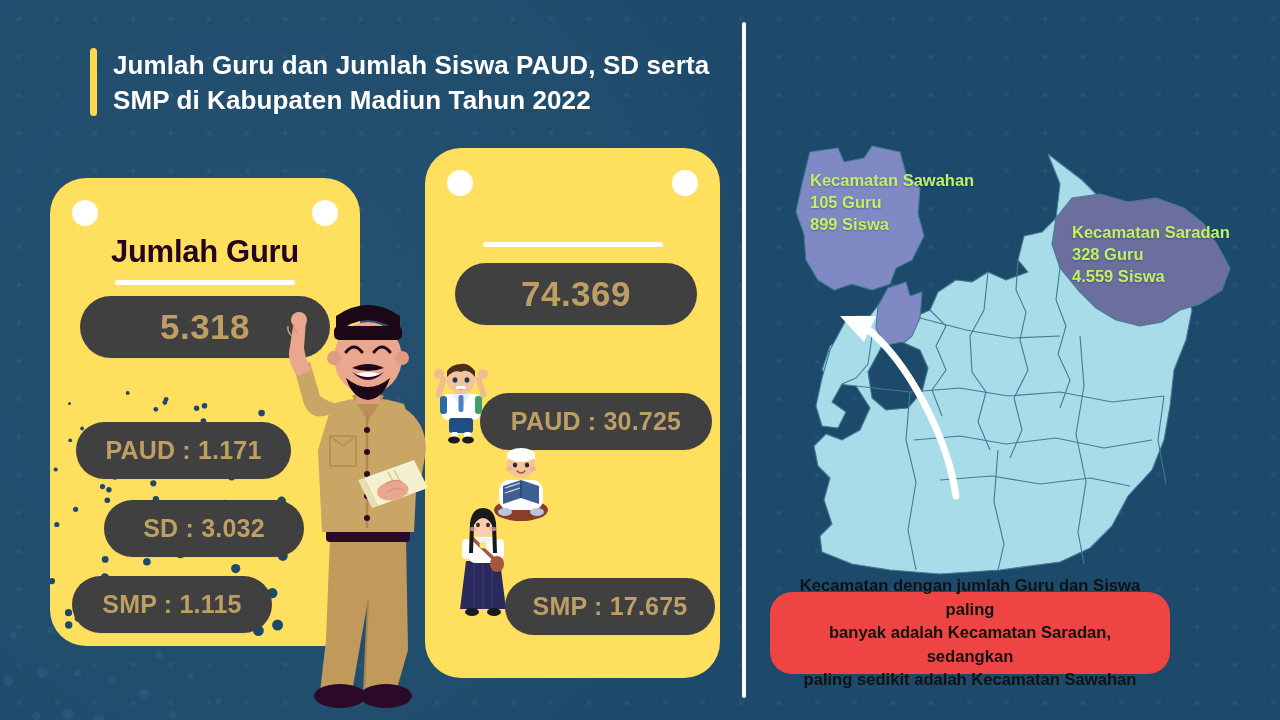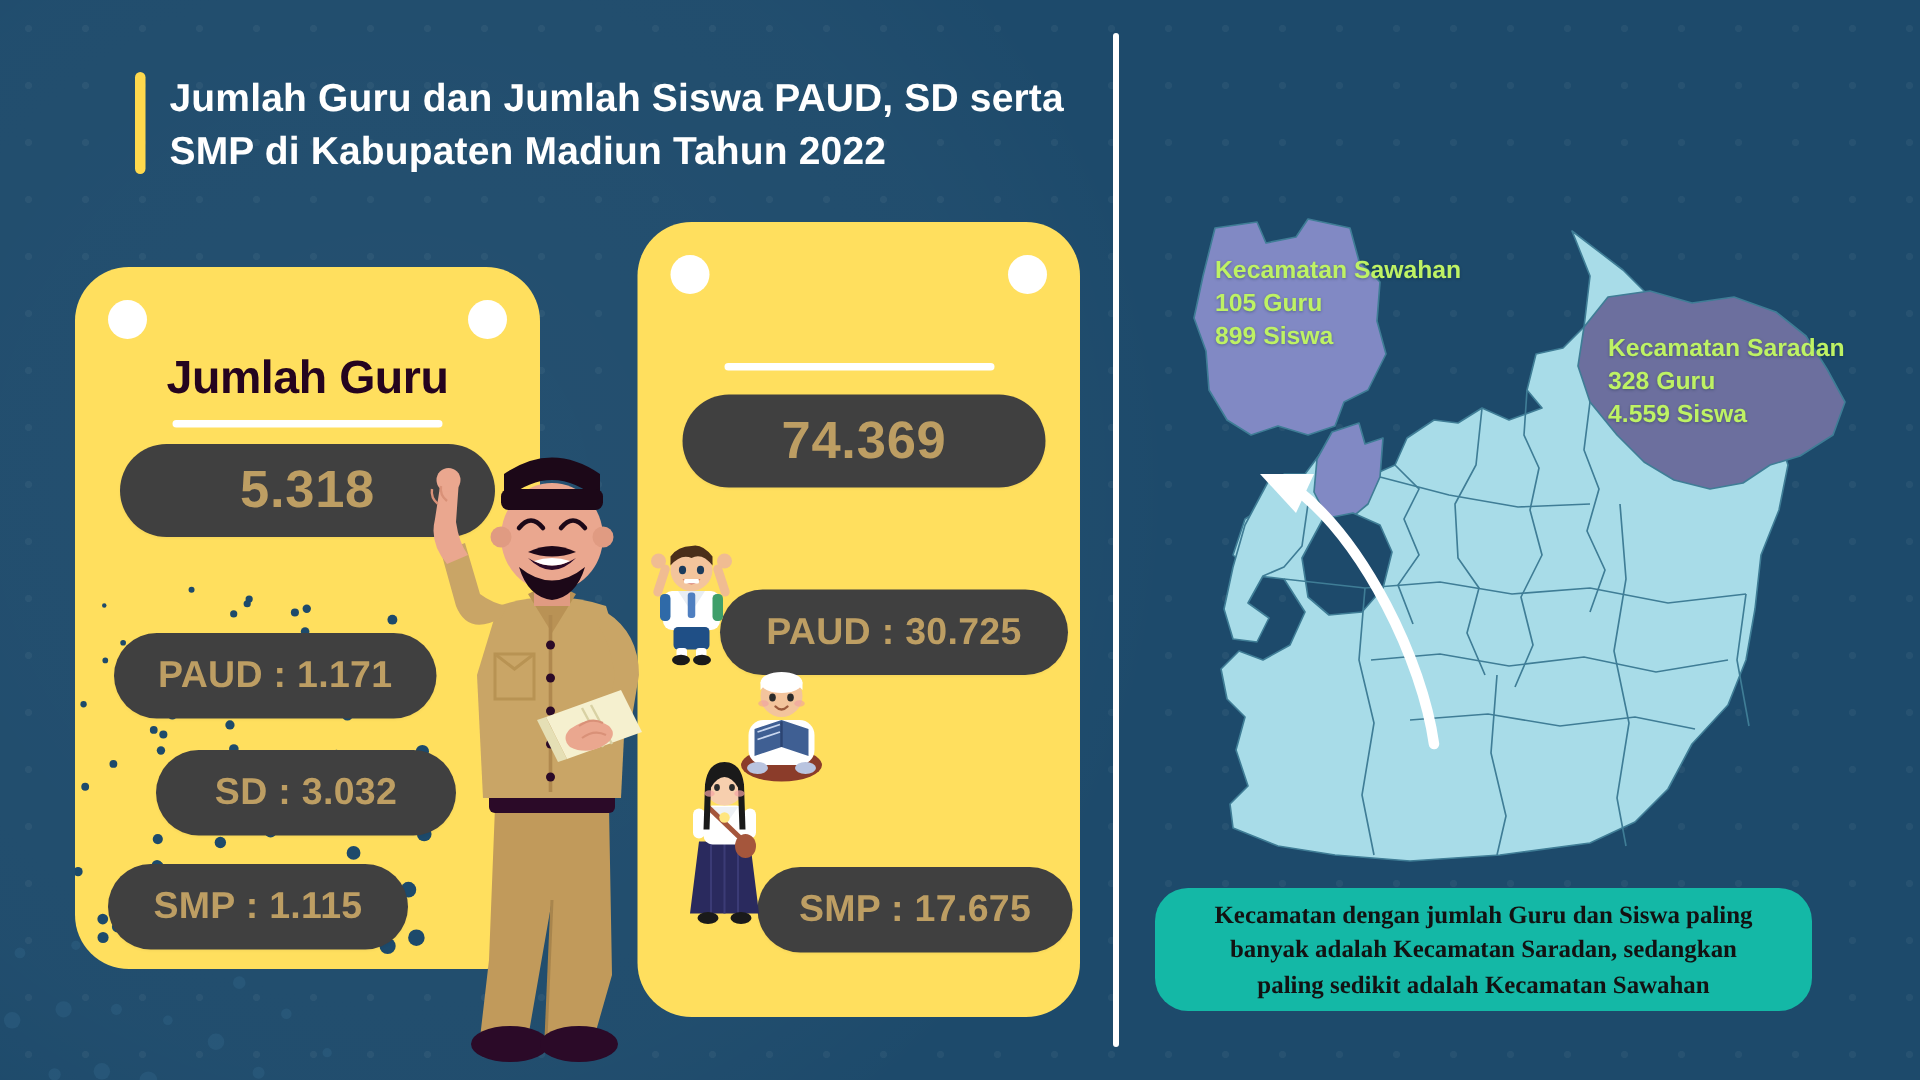--- a/index.html
+++ b/index.html
@@ -117,25 +117,24 @@
 
   .map-label {
     position:absolute; color:#bef264; font-weight:bold; line-height:1.32;
     white-space:pre-line; text-shadow:0 1px 2px rgba(10,30,50,.35);
   }
   #label-sawahan { left:810px; top:170px; font-size:16.5px; }
   #label-saradan { left:1072px; top:222px; font-size:16.5px; }
 
   
   #caption-box {
-    position:absolute; left:770px; top:592px; width:438px; height:82px;
-    background:#14b8a6; border-radius:22px;
+    position:absolute; left:770px; top:592px; width:400px; height:82px;
+    background:#ef4444; border-radius:22px;
     display:flex; align-items:center; justify-content:center;
     padding:0 14px;
-    font-family:Liberation Serif, serif;
   }
   #caption-text {
     color:#121212; font-weight:bold; font-size:16.6px; line-height:1.42;
     text-align:center; white-space:pre-line;
   }
 </style>
 </head>
 <body>
 
 <div id="bg-glow"></div>

